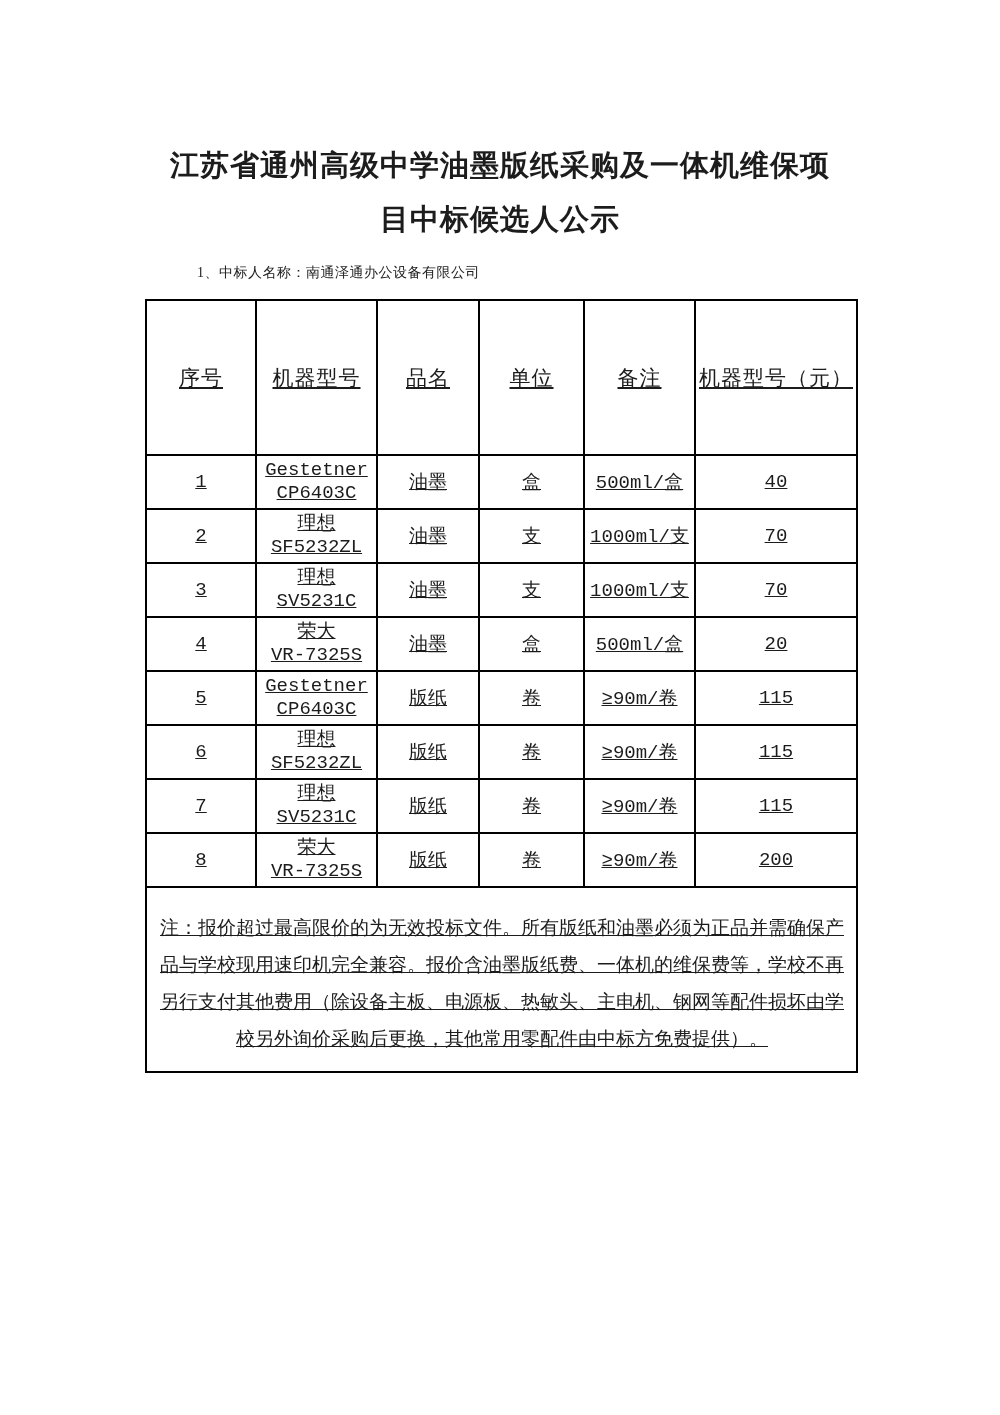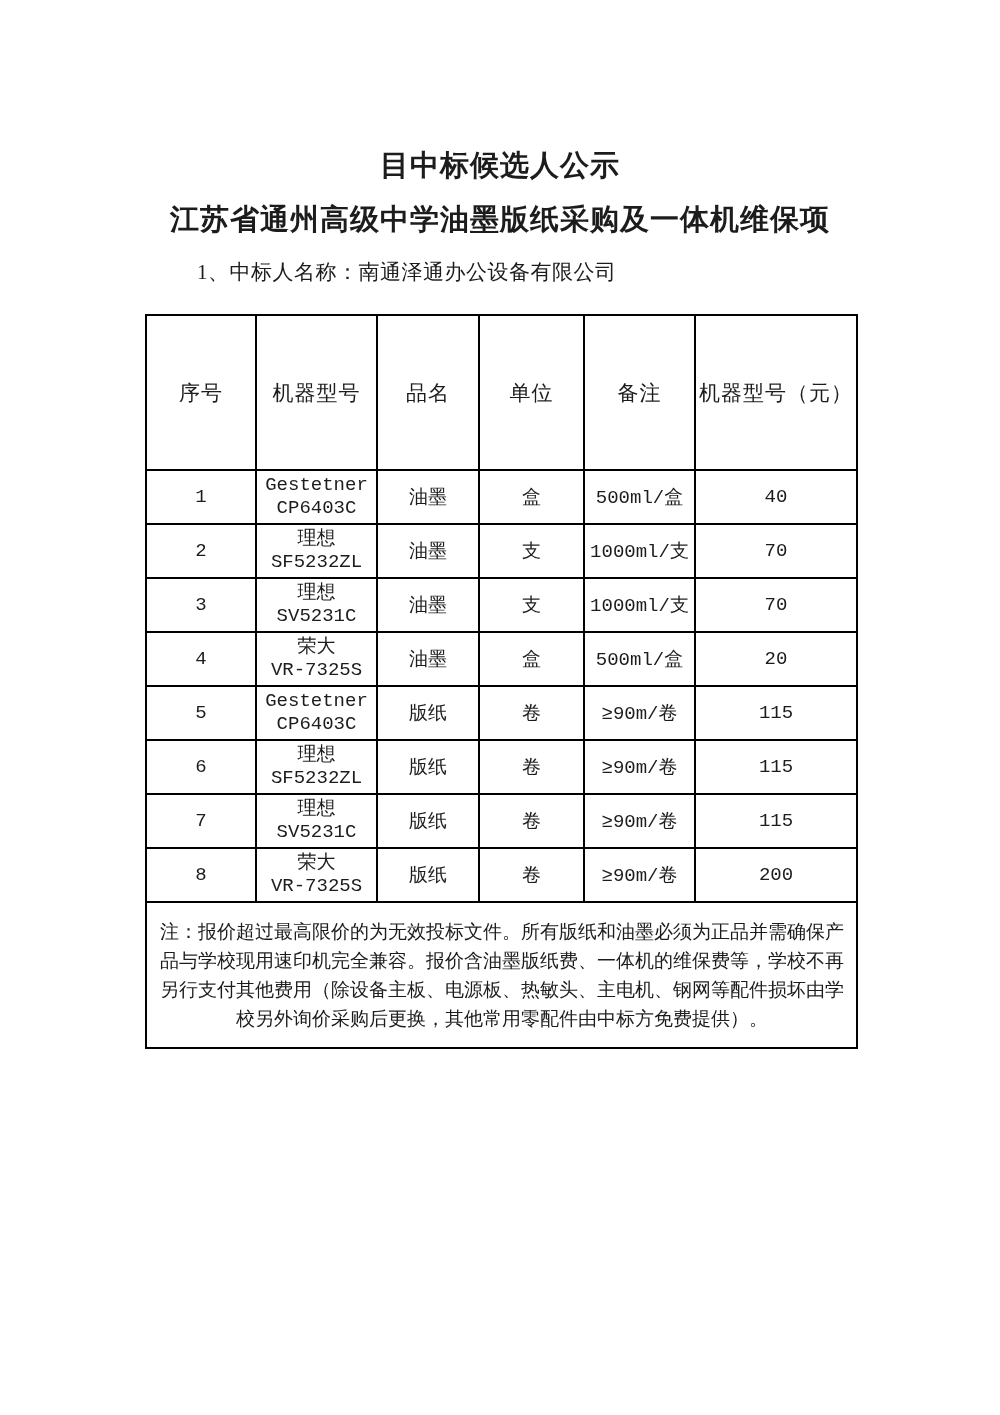--- a/index.html
+++ b/index.html
@@ -27,30 +27,31 @@
     margin: 17px 146px 0 146px;
     font-size: 21.5px;
     line-height: 53px;
     text-align: justify;
     text-indent: 2.4em;
     letter-spacing: 0.5px;
   }
   .list-item {
     margin: 0 146px 0 146px;
     padding-left: 51px;
-    font-size: 21px;
+    font-size: 14px;
     line-height: 53px;
     letter-spacing: 0.5px;
   }
   .list-item-first { margin-top: 0px; }
   table.price-table {
-    margin: 15px 0 0 145px;
+    margin: 0 0 0 145px;
     width: 711px;
     border-collapse: collapse;
     table-layout: fixed;
+    text-decoration: underline;
   }
   table.price-table, table.price-table th, table.price-table td {
     border: 2px solid #000000;
   }
   table.price-table th {
     height: 155px;
     font-weight: normal;
     font-size: 21px;
     text-align: center;
     vertical-align: middle;
@@ -67,41 +68,41 @@
   td.model-cell {
     white-space: pre-line;
     line-height: 23px;
     font-size: 18px;
   }
   td.cjk-cell { font-size: 20px; font-family: "Liberation Sans", "DejaVu Sans", sans-serif; }
   td.note-cell {
     height: 153px;
     text-align: justify;
     vertical-align: middle;
-    padding: 16px 10px 12px 11px;
+    padding: 23px 10px 12px 11px;
     font-size: 21px;
-    line-height: 29px;
+    line-height: 37px;
     font-family: "Liberation Sans", "DejaVu Sans", sans-serif;
     white-space: normal;
   }
   col.c-no     { width: 110px; }
   col.c-model  { width: 121px; }
   col.c-name   { width: 102px; }
   col.c-unit   { width: 105px; }
   col.c-remark { width: 111px; }
   col.c-price  { width: 162px; }
 </style>
 </head>
 <body>
 
 <div class="page">
 
   <h1 class="title">
+    <span class="title-line">江苏省通州高级中学油墨版纸采购及一体机维保项</span>
     <span class="title-line">目中标候选人公示</span>
-    <span class="title-line">江苏省通州高级中学油墨版纸采购及一体机维保项</span>
   </h1>
 
 
   <p class="list-item list-item-first">1、中标人名称：南通泽通办公设备有限公司</p>
 
   <table class="price-table">
     <colgroup>
       <col class="c-no">
         <col class="c-model">
         <col class="c-name">

